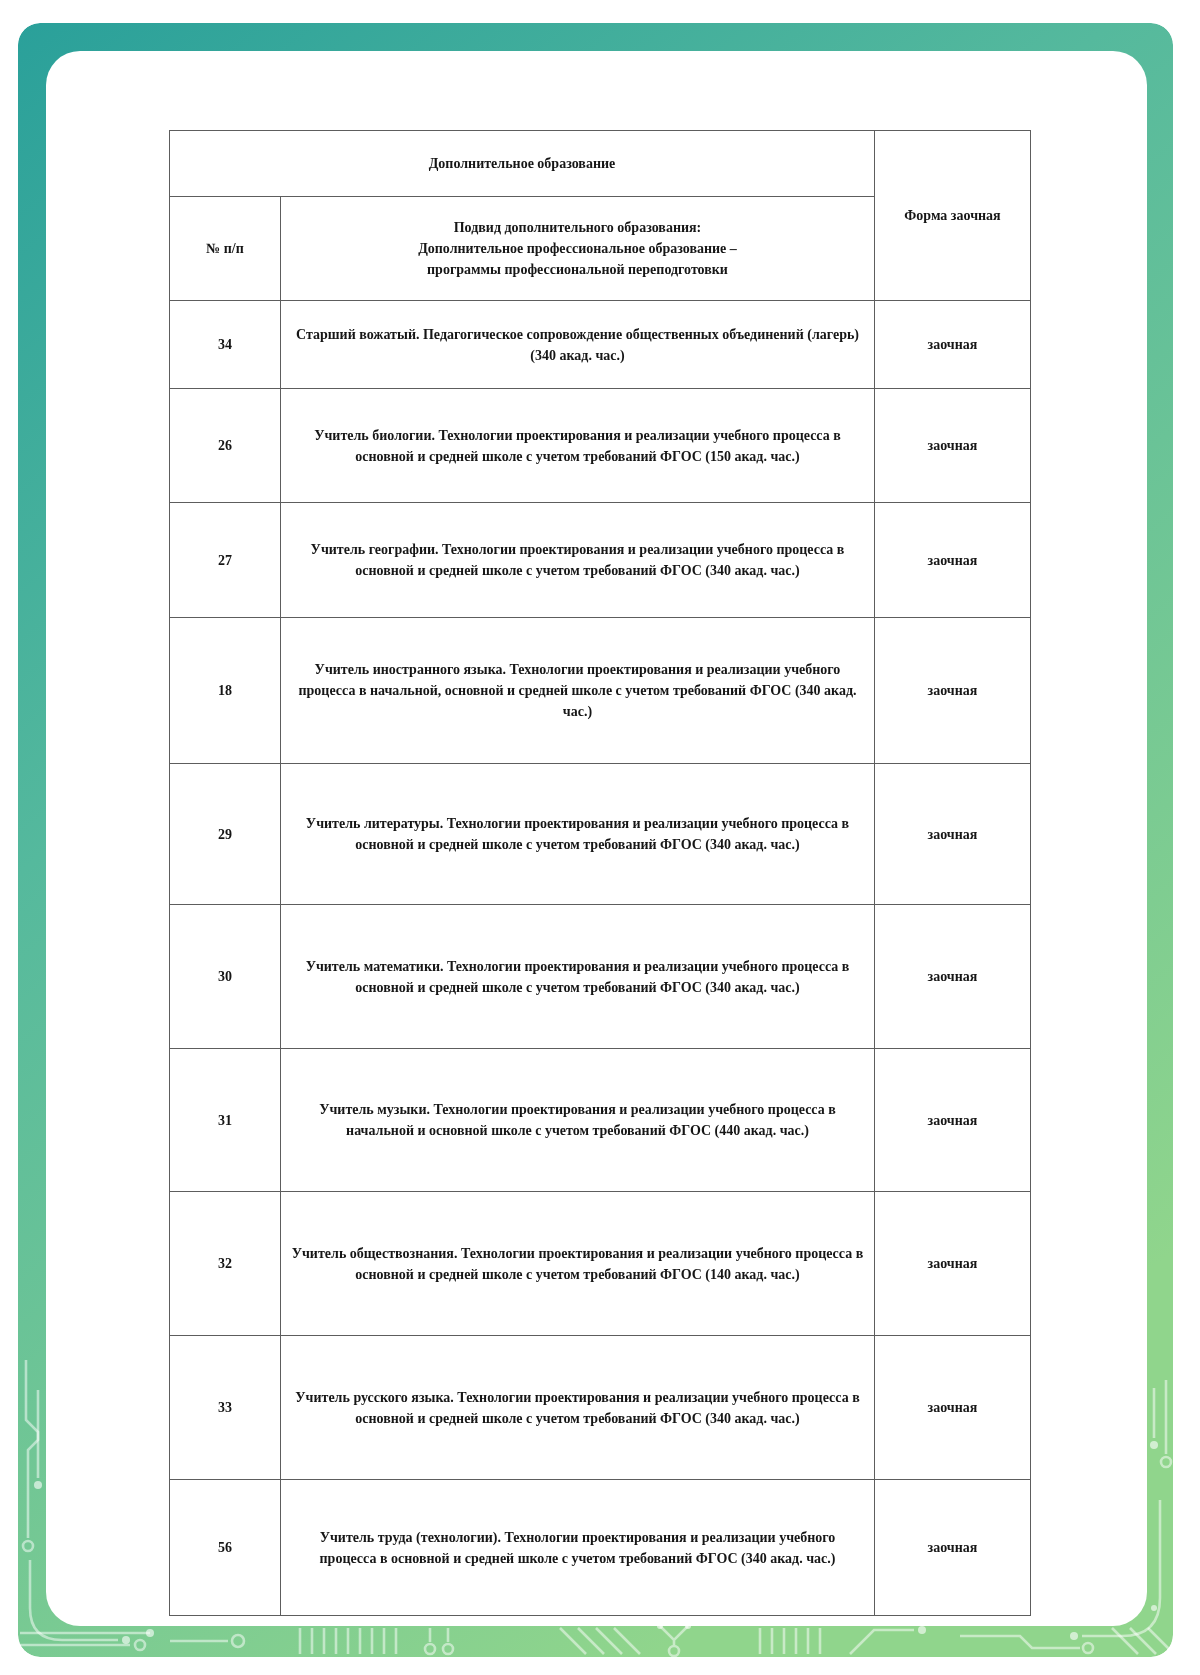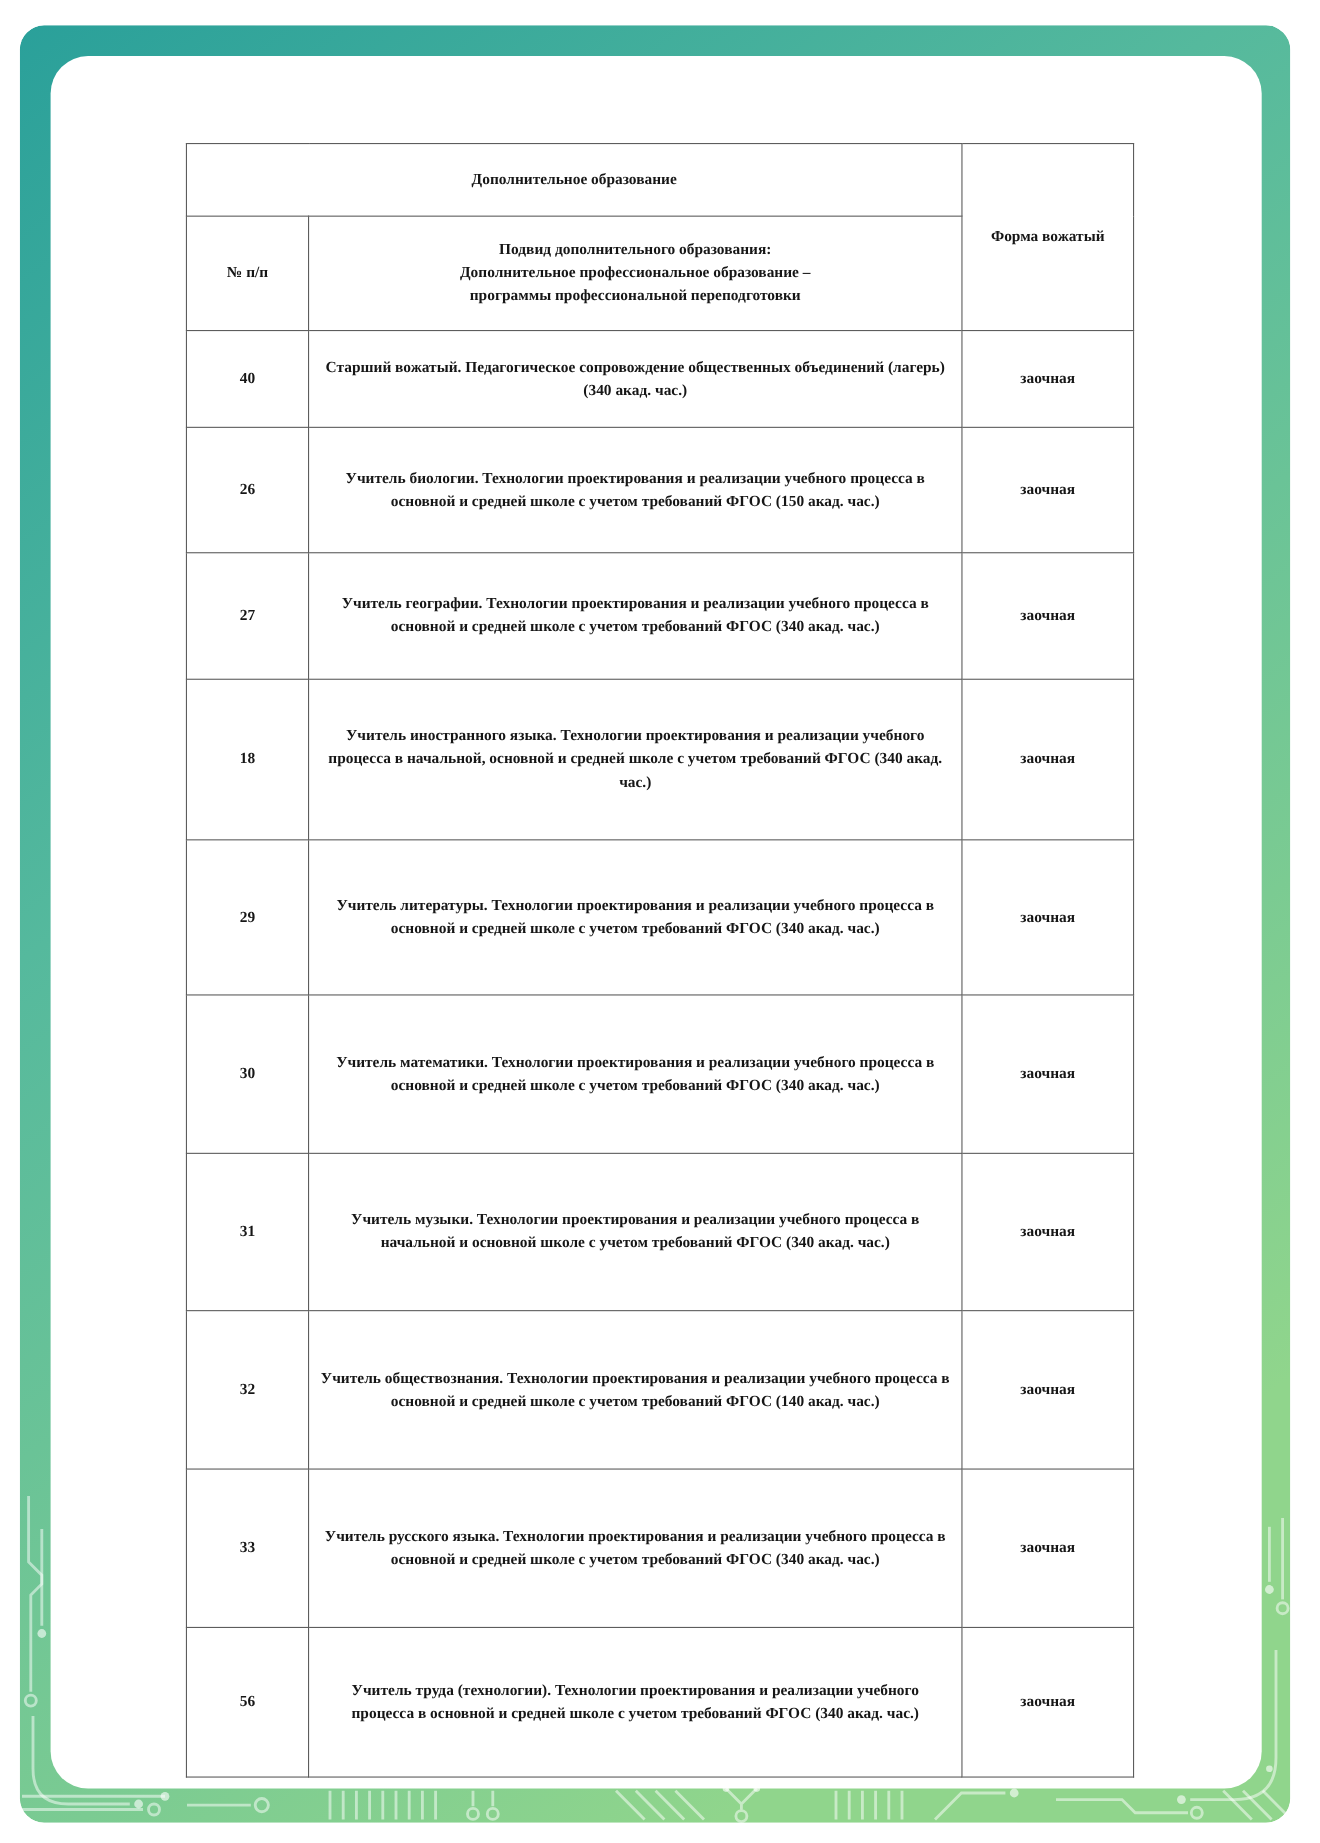--- a/index.html
+++ b/index.html
@@ -96,30 +96,30 @@
 
   <table class="doc">
     <colgroup>
         <col class="c1">
         <col class="c2">
         <col class="c3">
       </colgroup>
     <tbody>
       <tr class="hr1">
         <td colspan="2">Дополнительное образование</td>
-        <td rowspan="2">Форма вожатый</td>
+        <td rowspan="2">Форма заочная</td>
       </tr>
       <tr class="hr2">
         <td>№ п/п</td>
         <td class="proghead">Подвид дополнительного образования:
 Дополнительное профессиональное образование –
 программы профессиональной переподготовки</td>
       </tr>
       <tr class="r0">
-        <td>40</td>
+        <td>34</td>
         <td>Старший вожатый. Педагогическое сопровождение общественных объединений (лагерь) (340 акад. час.)</td>
         <td>заочная</td>
       </tr>
       <tr class="r1">
         <td>26</td>
         <td>Учитель биологии. Технологии проектирования и реализации учебного процесса в основной и средней школе с учетом требований ФГОС (150 акад. час.)</td>
         <td>заочная</td>
       </tr>
       <tr class="r2">
         <td>27</td>
@@ -136,21 +136,21 @@
         <td>Учитель литературы. Технологии проектирования и реализации учебного процесса в основной и средней школе с учетом требований ФГОС (340 акад. час.)</td>
         <td>заочная</td>
       </tr>
       <tr class="r5">
         <td>30</td>
         <td>Учитель математики. Технологии проектирования и реализации учебного процесса в основной и средней школе с учетом требований ФГОС (340 акад. час.)</td>
         <td>заочная</td>
       </tr>
       <tr class="r6">
         <td>31</td>
-        <td>Учитель музыки. Технологии проектирования и реализации учебного процесса в начальной и основной школе с учетом требований ФГОС (340 акад. час.)</td>
+        <td>Учитель музыки. Технологии проектирования и реализации учебного процесса в начальной и основной школе с учетом требований ФГОС (440 акад. час.)</td>
         <td>заочная</td>
       </tr>
       <tr class="r7">
         <td>32</td>
         <td>Учитель обществознания. Технологии проектирования и реализации учебного процесса в основной и средней школе с учетом требований ФГОС (140 акад. час.)</td>
         <td>заочная</td>
       </tr>
       <tr class="r8">
         <td>33</td>
         <td>Учитель русского языка. Технологии проектирования и реализации учебного процесса в основной и средней школе с учетом требований ФГОС (340 акад. час.)</td>

